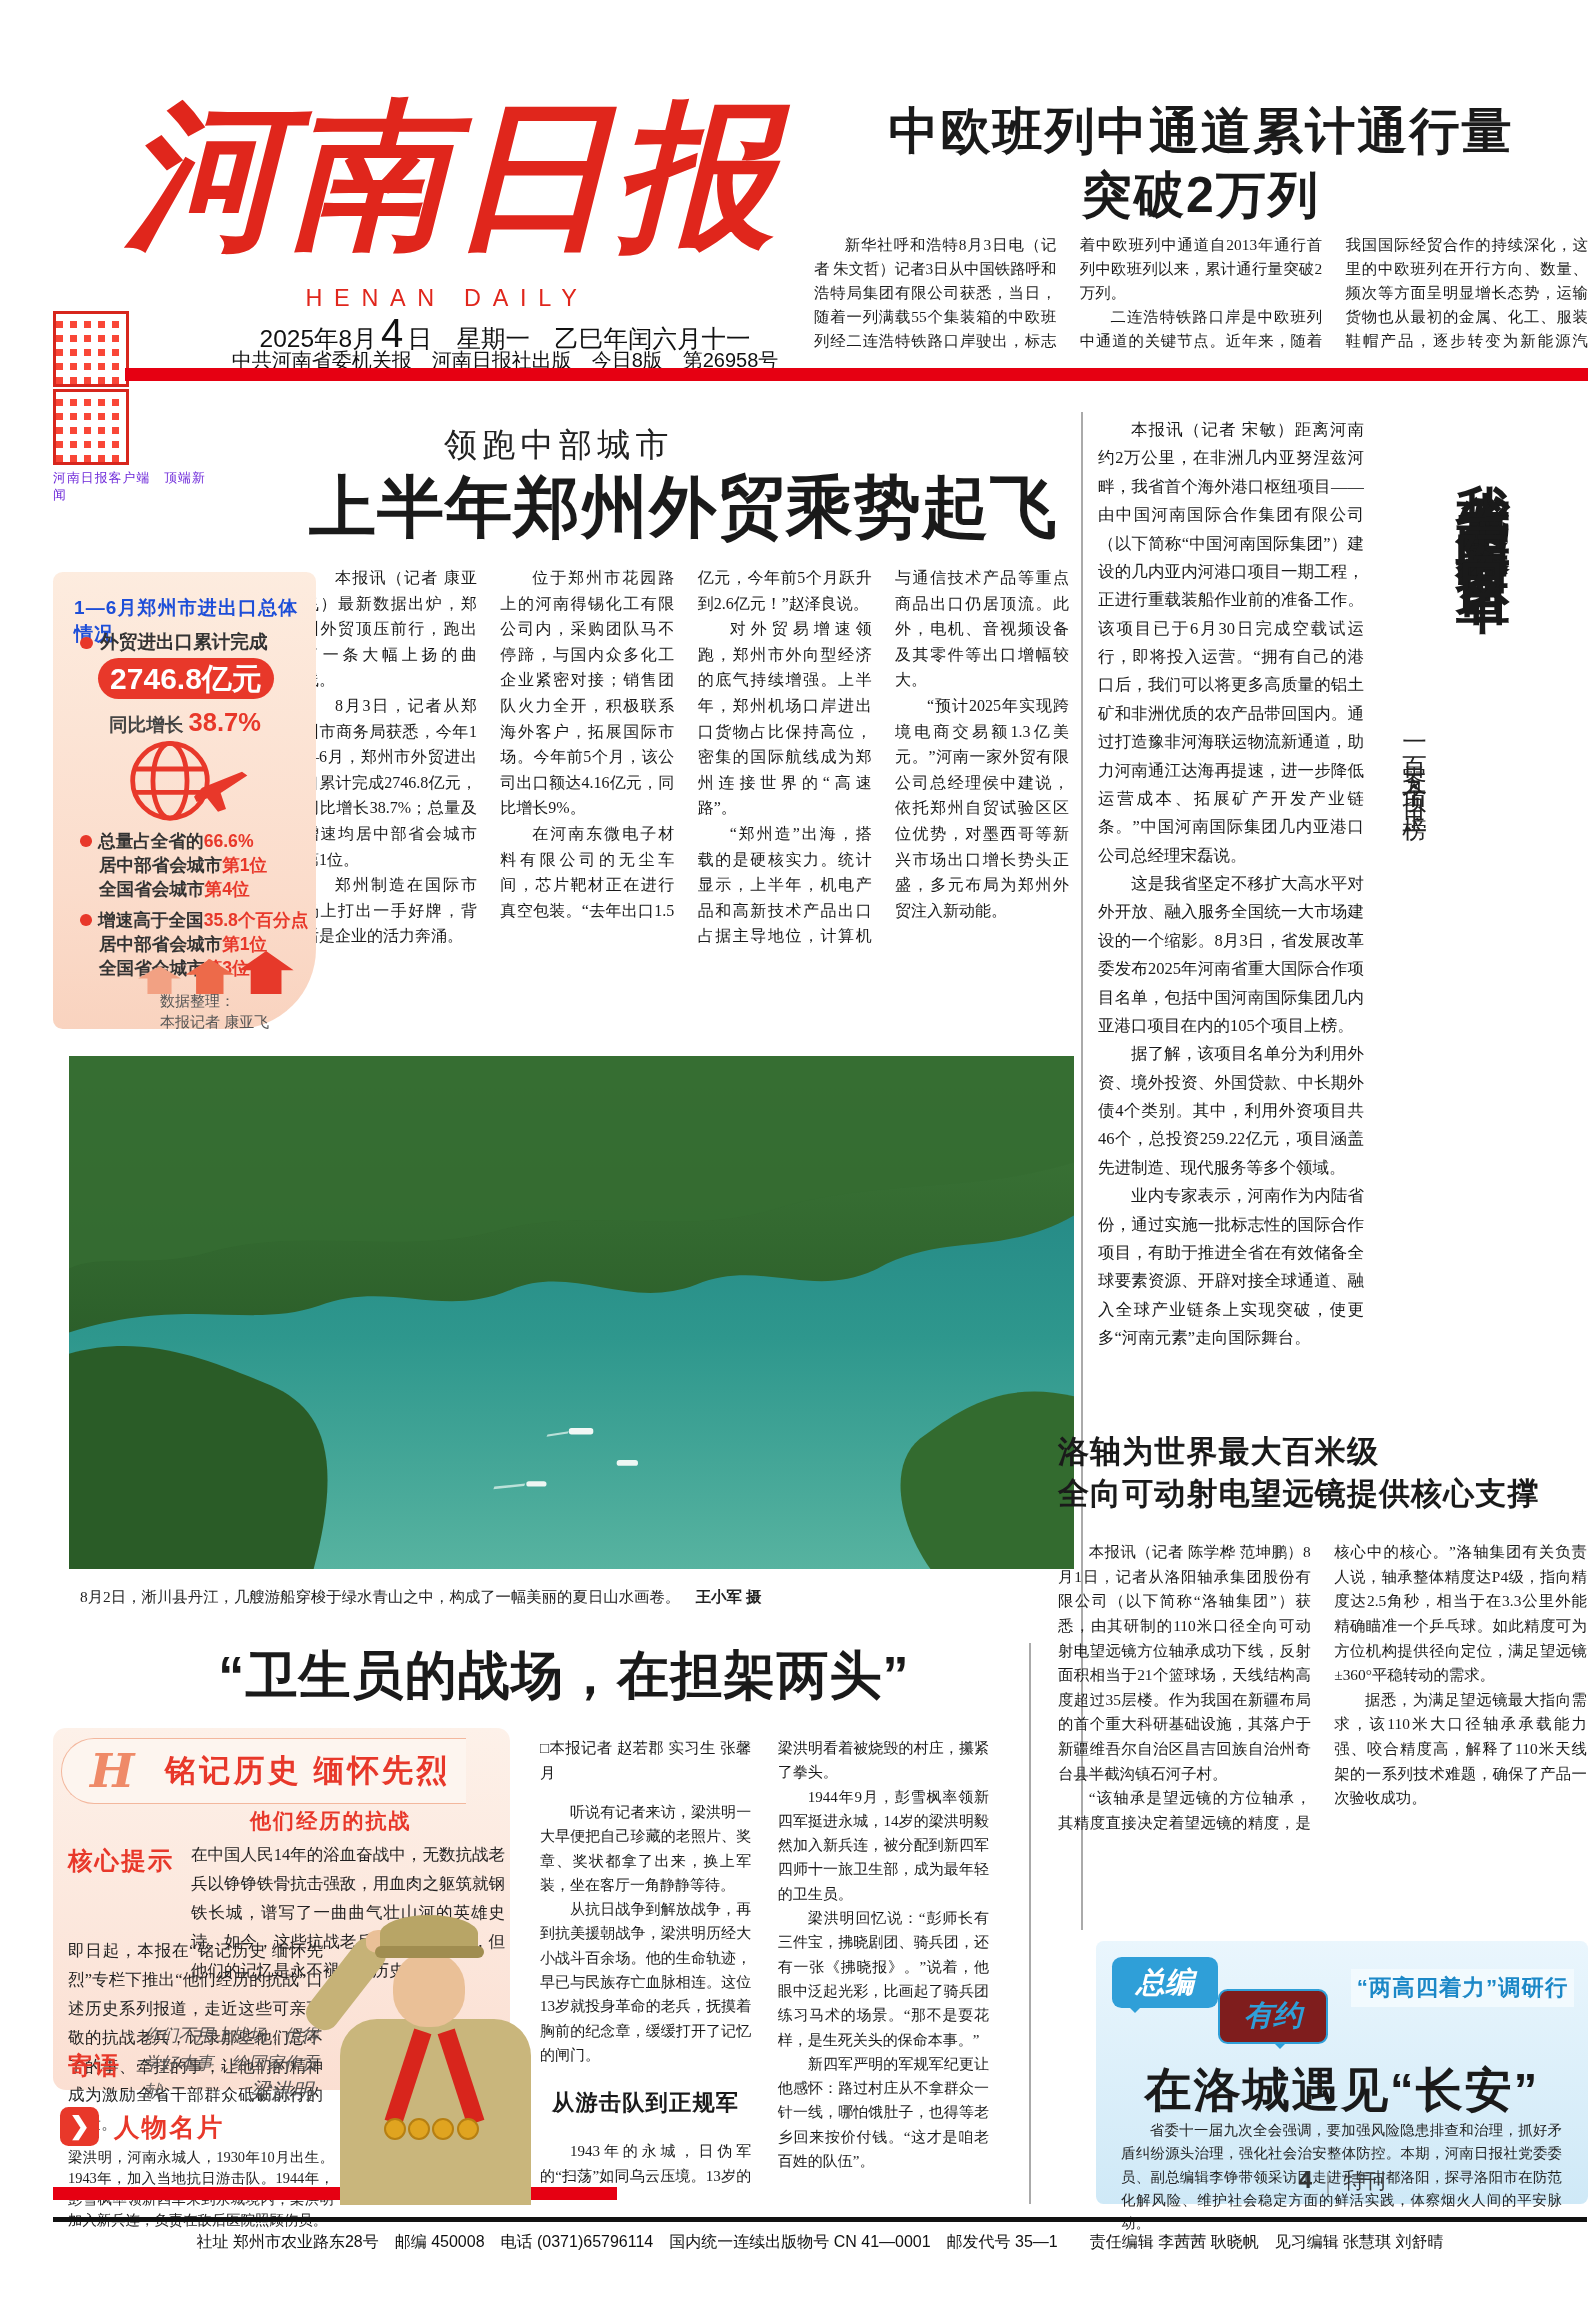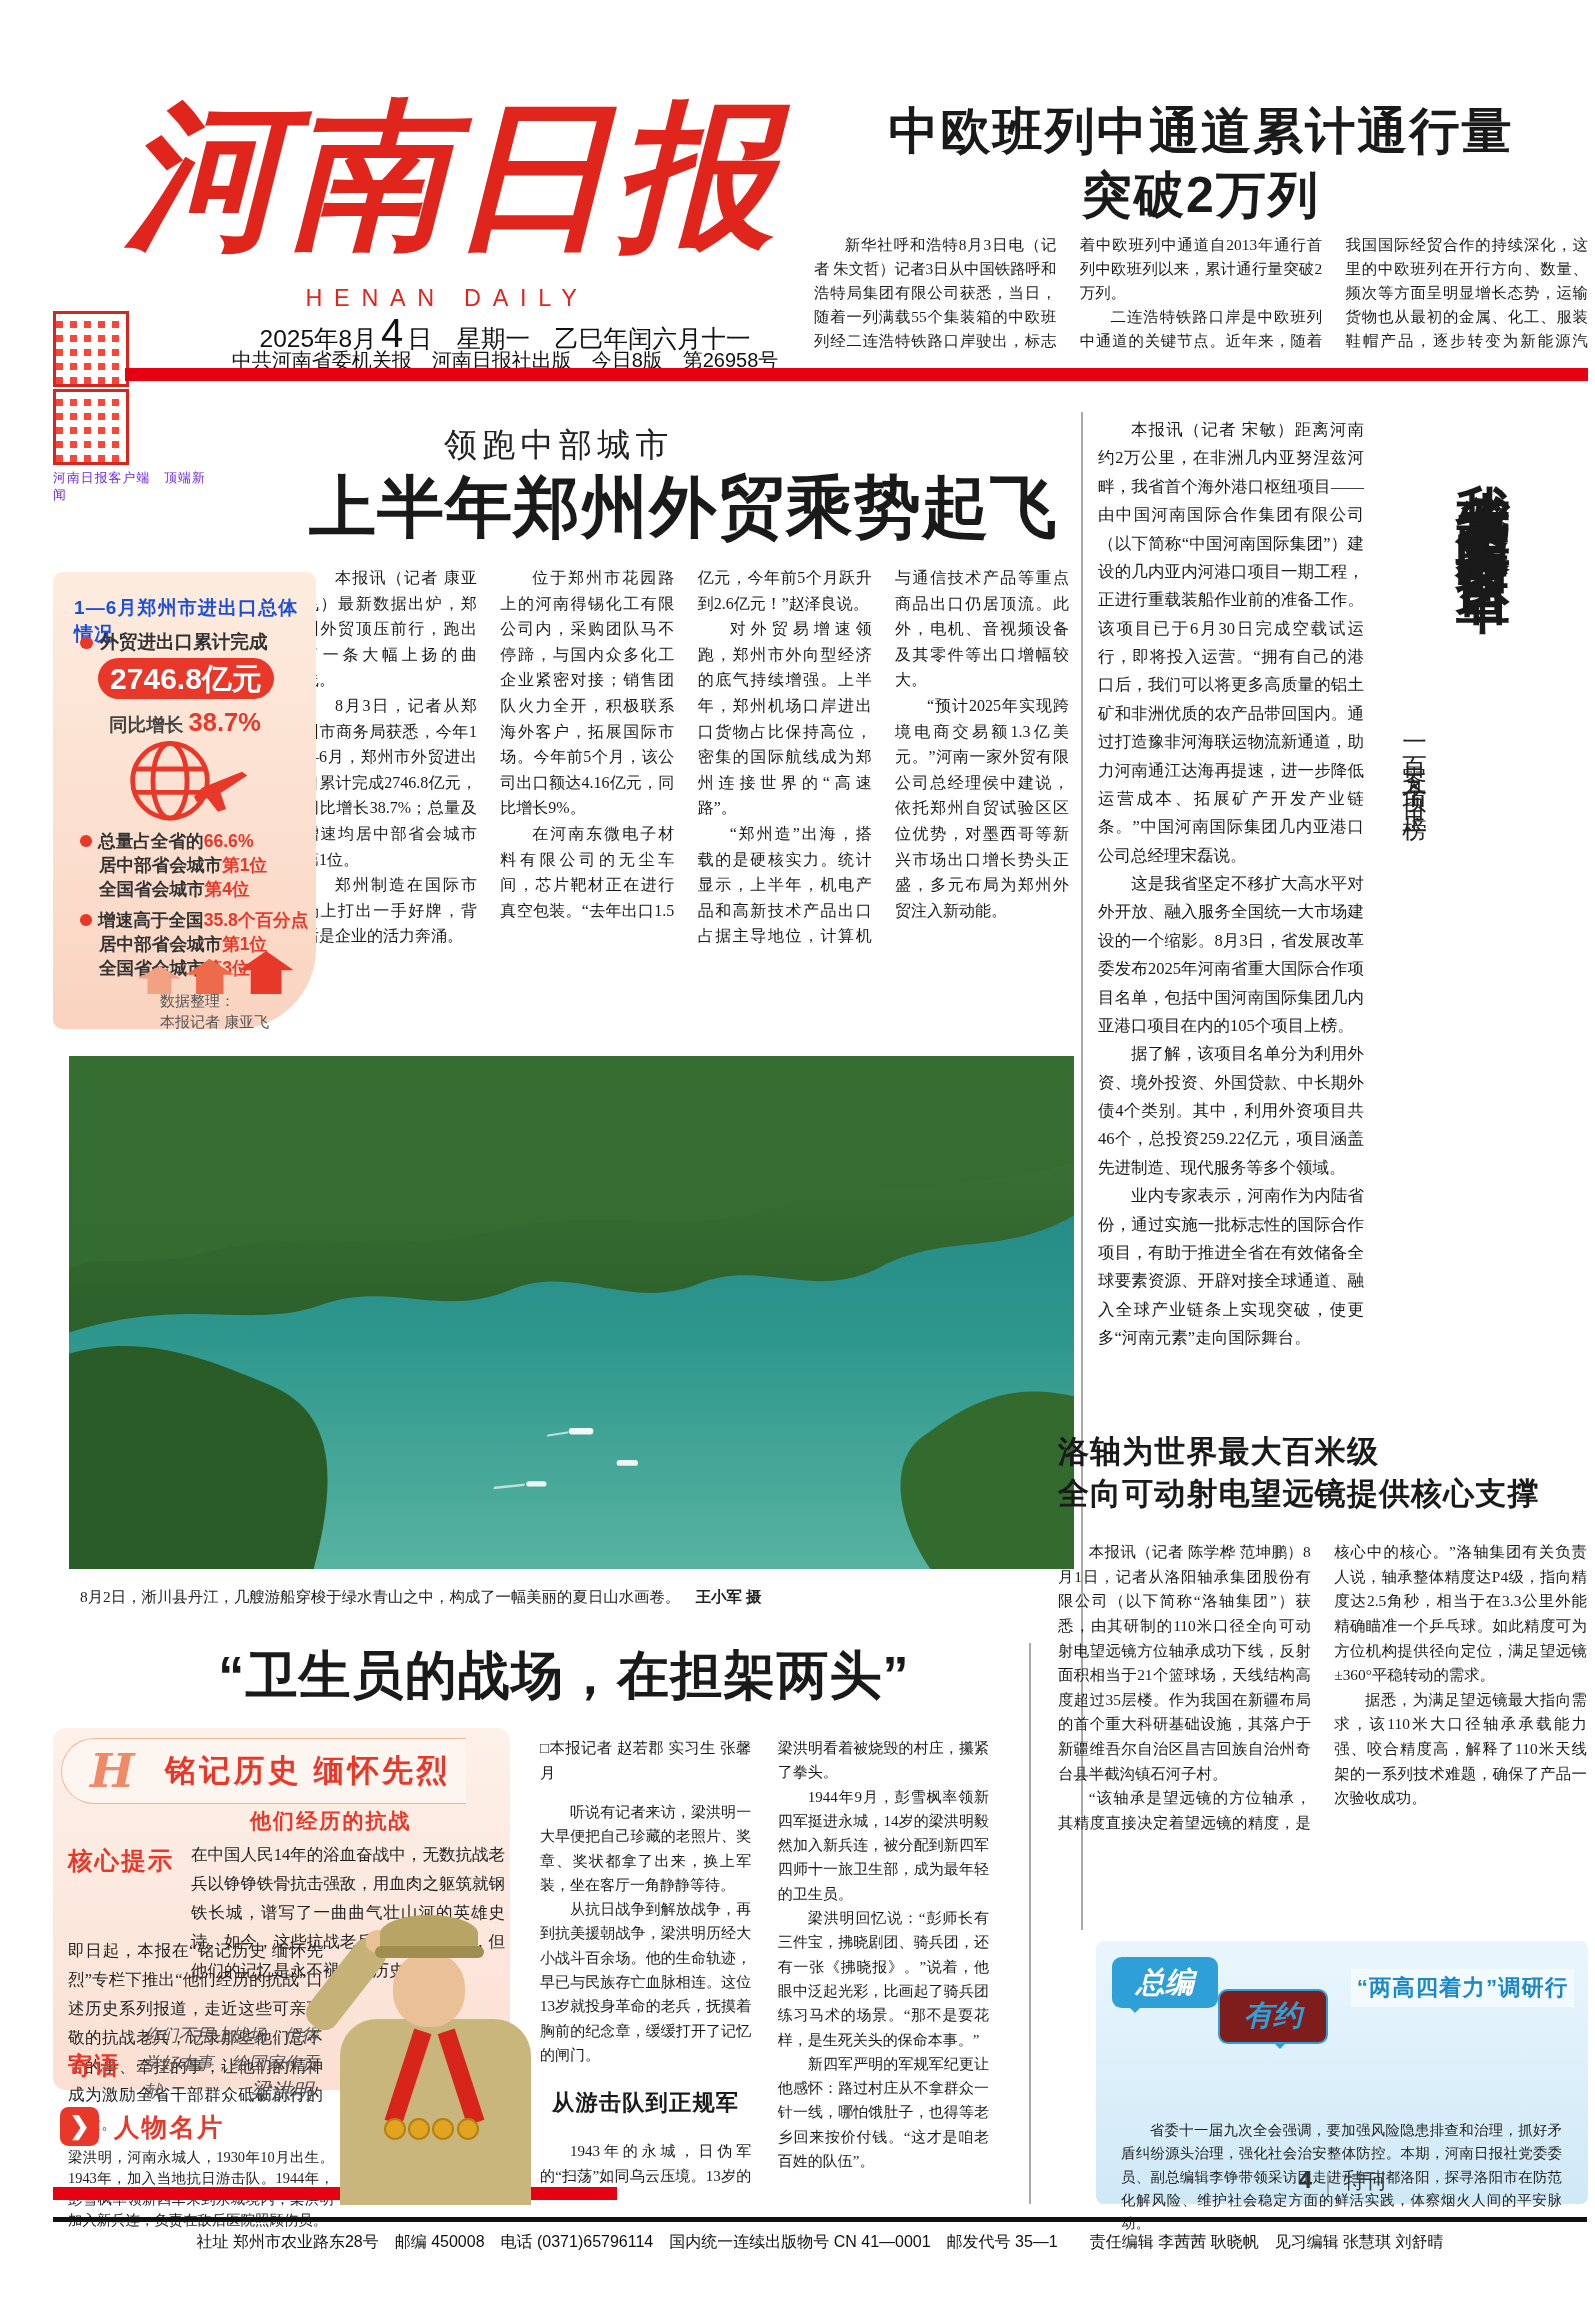--- a/index.html
+++ b/index.html
@@ -306,20 +306,21 @@
   <div class="abs luo-body">
       <p>本报讯（记者 陈学桦 范坤鹏）8月1日，记者从洛阳轴承集团股份有限公司（以下简称“洛轴集团”）获悉，由其研制的110米口径全向可动射电望远镜方位轴承成功下线，反射面积相当于21个篮球场，天线结构高度超过35层楼。作为我国在新疆布局的首个重大科研基础设施，其落户于新疆维吾尔自治区昌吉回族自治州奇台县半截沟镇石河子村。</p>
       <p>“该轴承是望远镜的方位轴承，其精度直接决定着望远镜的精度，是核心中的核心。”洛轴集团有关负责人说，轴承整体精度达P4级，指向精度达2.5角秒，相当于在3.3公里外能精确瞄准一个乒乓球。如此精度可为方位机构提供径向定位，满足望远镜±360°平稳转动的需求。</p>
       <p>据悉，为满足望远镜最大指向需求，该110米大口径轴承承载能力强、咬合精度高，解释了110米天线架的一系列技术难题，确保了产品一次验收成功。</p>
     </div>
 
   <div class="abs zb-box"></div>
   <div class="abs zb-bub1">总编</div>
   <div class="abs zb-bub2">有约</div>
   <div class="abs zb-tag">“两高四着力”调研行</div>
+  <div class="abs zb-head">在洛城遇见“长安”</div>
   <div class="abs zb-para">
       <span>省委十一届九次全会强调，要加强风险隐患排查和治理，抓好矛盾纠纷源头治理，强化社会治安整体防控。本期，河南日报社党委委员、副总编辑李铮带领采访团走进千年古都洛阳，探寻洛阳市在防范化解风险、维护社会稳定方面的鲜活实践，体察烟火人间的平安脉动。</span>
     </div>
   <div class="abs zb-ref"><span class="n">4</span><span class="sep">｜</span><span>特刊</span></div>
 
   <div class="abs foot-rule"></div>
   <div class="abs foot-line">社址 郑州市农业路东28号　邮编 450008　电话 (0371)65796114　国内统一连续出版物号 CN 41—0001　邮发代号 35—1　　责任编辑 李茜茜 耿晓帆　见习编辑 张慧琪 刘舒晴</div>
 
 </div>
 

